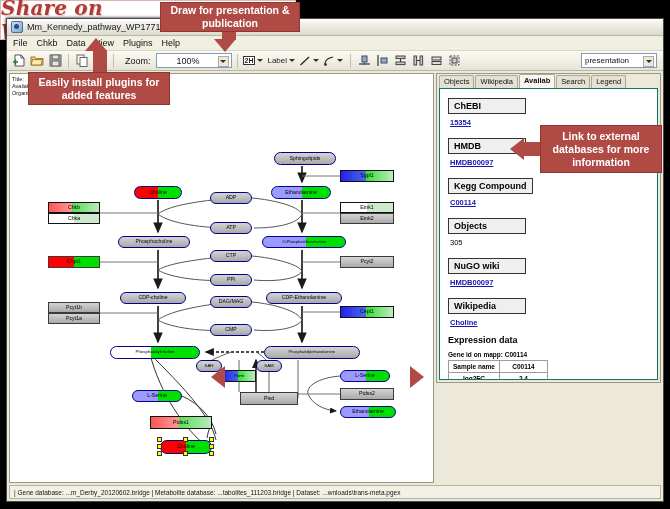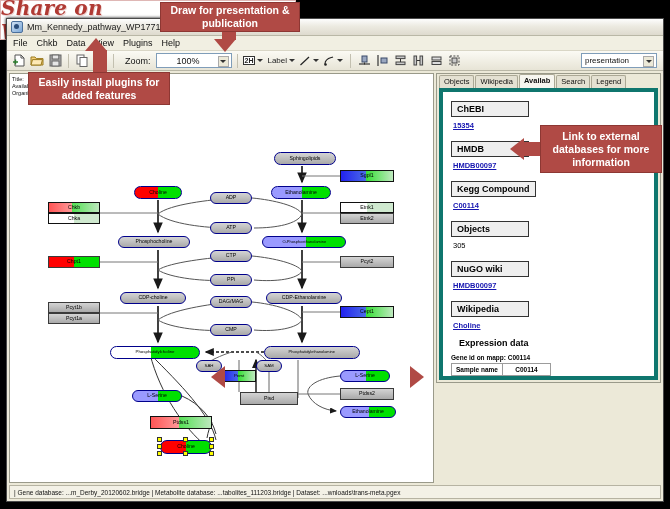--- a/index.html
+++ b/index.html
@@ -109,29 +109,29 @@
   }
   #tabs { position:absolute; left:0; top:0; right:0; height:14px; display:flex; align-items:flex-end; padding-left:2px; }
   .tab {
     font-size:7.5px; color:#111; padding:1px 4px 1px 4px; margin-right:1px;
     background:#e4e1d2; border:1px solid #aba895; border-bottom:none;
     border-radius:2px 2px 0 0; line-height:10px;
   }
   .tab.active { background:#f7f6ef; font-weight:bold; padding-bottom:2px; }
   #backpage {
     position:absolute; left:2px; top:14px; right:2px; bottom:2px;
-    background:#fff; border:4px solid #0f766e; overflow:hidden; padding:6px 0 0 8px;
+    background:#fff; border:1px solid #0f766e; overflow:hidden; padding:6px 0 0 8px;
   }
   .bp-header {
     display:inline-block; min-width:78px; background:#efefef; border:1px solid #333;
     font-size:9px; font-weight:bold; color:#000; padding:2px 5px; margin-bottom:2px;
   }
   .bp-link { font-size:7.5px; color:#1414b0; text-decoration:underline; display:block; margin:2px 0 8px 2px; font-weight:bold;}
   .bp-plain { font-size:7.5px; color:#000; display:block; margin:2px 0 8px 2px; }
-  .bp-section { font-size:9px; font-weight:bold; color:#000; margin:4px 0 6px 8px; }
+  .bp-section { font-size:9px; font-weight:bold; color:#000; margin:4px 0 6px 0; }
   .bp-sub { font-size:6.5px; font-weight:bold; color:#000; margin:0 0 2px 0; }
   #exptable { border-collapse:collapse; }
   #exptable td {
     border:1px solid #9c9c9c; font-size:6.5px; font-weight:bold; color:#000;
     text-align:center; padding:2px 4px; min-width:48px; background:#fff;
   }
 
   
   #statusbar {
     position:absolute; left:2px; right:2px; bottom:2px; height:14px;

